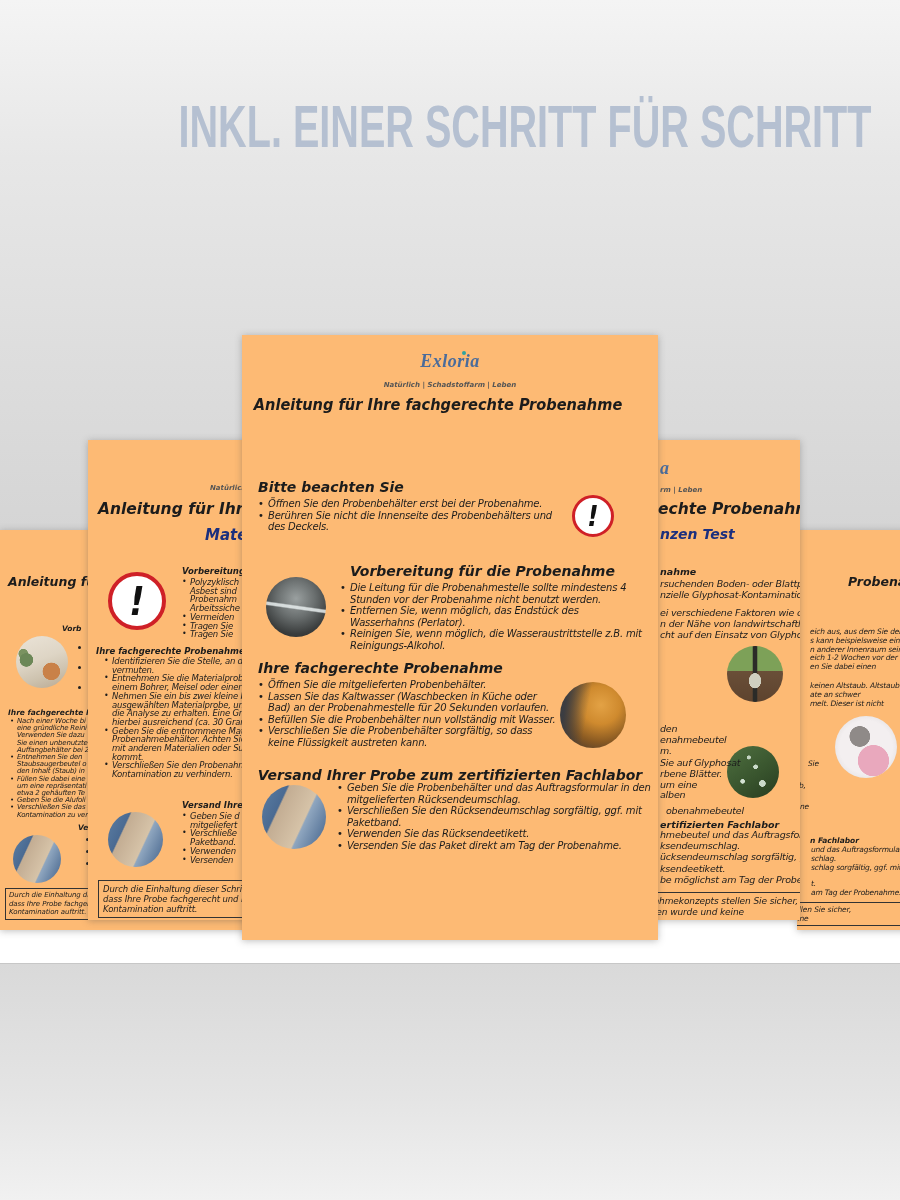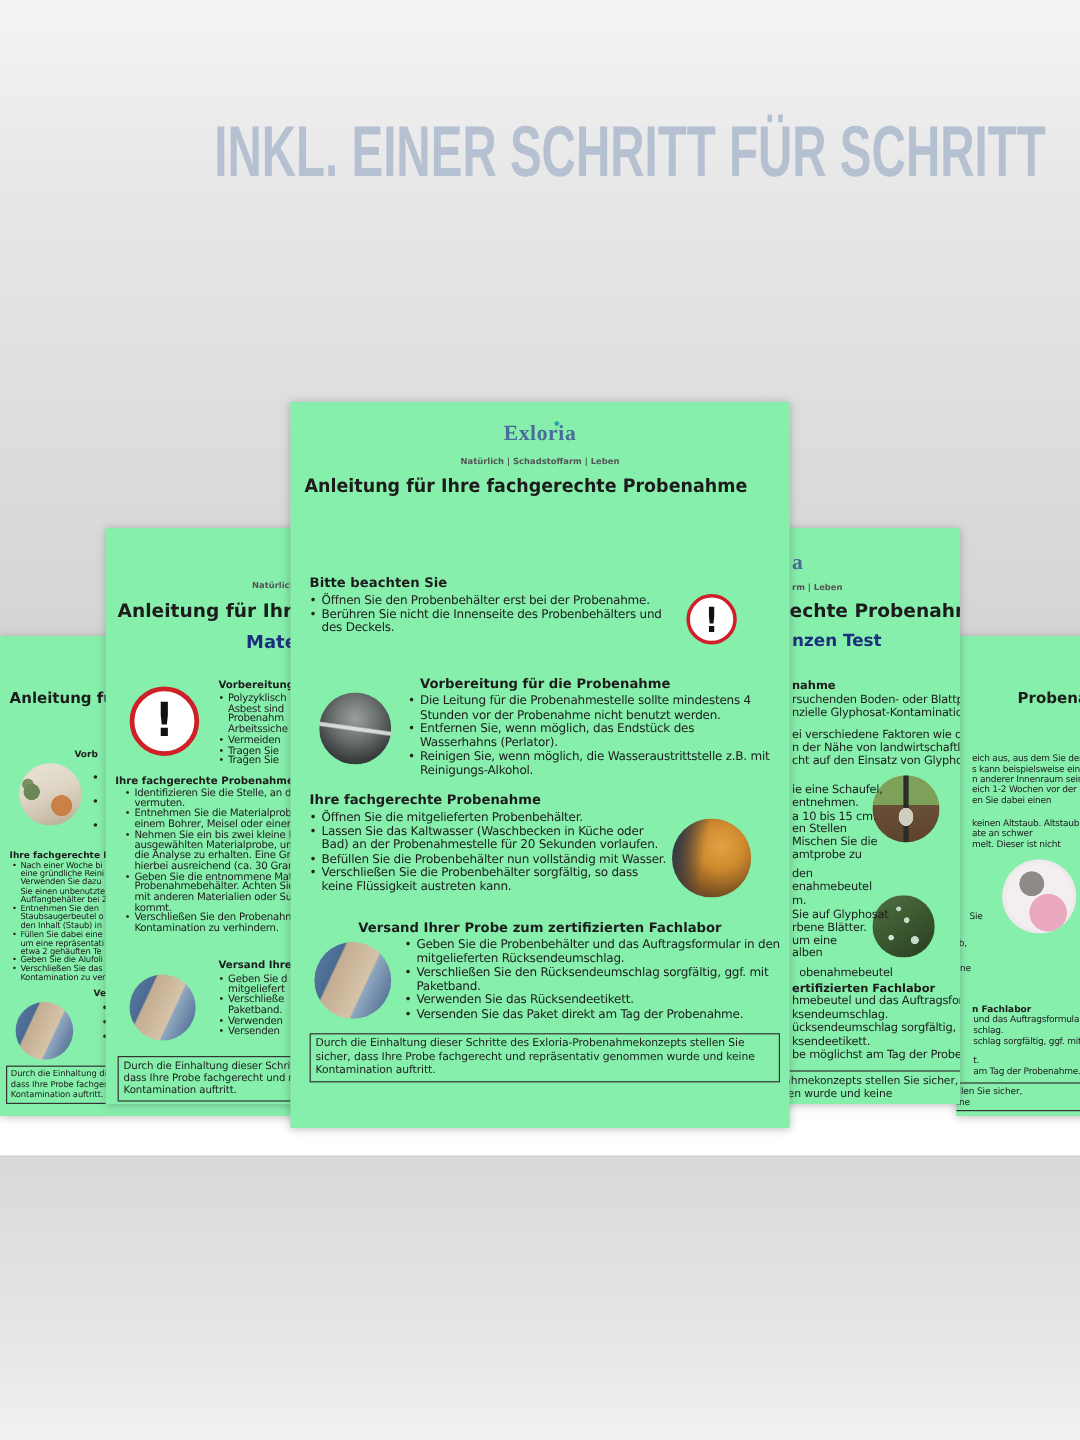--- a/index.html
+++ b/index.html
@@ -13,21 +13,21 @@
           border-top:1px solid #c7c7c7;
           background:linear-gradient(180deg,#d9d9d9 0%,#e4e4e4 55%,#f1f1f1 100%);}
   
   .headline{position:absolute;left:0;top:96px;width:896px;text-align:left;z-index:1;
             font-family:"Liberation Sans","DejaVu Sans",sans-serif;font-weight:700;}
   .hl1{display:inline-block;white-space:nowrap;font-size:60px;line-height:62px;
        color:#b5c0d1;transform:scaleX(.66);transform-origin:50% 50%;letter-spacing:0px;}
   .hl2{display:inline-block;white-space:nowrap;font-size:56px;line-height:58px;margin-top:4px;
        color:#1a2c6e;transform:scaleX(.80);transform-origin:50% 50%;}
   
-  .doc{position:absolute;background:#86efac;box-shadow:0 1px 7px rgba(70,70,70,.35);overflow:hidden;}
+  .doc{position:absolute;background:#fdba74;box-shadow:0 1px 7px rgba(70,70,70,.35);overflow:hidden;font-style:italic;}
   .doc-center{left:242px;top:335px;width:416px;height:605px;z-index:3;}
   .doc-left{left:88px;top:440px;width:416px;height:480px;z-index:2;}
   .doc-right{left:395px;top:440px;width:405px;height:480px;z-index:2;}
   .doc-far-left{left:0px;top:530px;width:330px;height:400px;z-index:1;}
   .doc-far-right{left:797px;top:530px;width:330px;height:400px;z-index:1;}
   .abs{position:absolute;}
   .nw{white-space:nowrap;}
   .b{font-weight:700;}
   .navy{color:#1b2f7e;}
   .ln{white-space:nowrap;}
@@ -42,21 +42,21 @@
         font-size:18px;letter-spacing:.5px;color:#4a6c9b;}
   .logo-inner{position:relative;display:inline-block;}
   .logo-dot{position:absolute;left:70%;top:0px;width:4px;height:4px;border-radius:50%;background:#2fa3a0;}
   .tagline{position:absolute;top:46px;left:0;width:100%;text-align:center;
            font-size:7px;font-weight:700;color:#555;}
   .doc-title{position:absolute;top:60px;left:0;width:100%;text-align:left;}
   .doc-title>span{display:inline-block;white-space:nowrap;font-weight:700;font-size:15.5px;
                   transform:scaleX(.94);transform-origin:50% 50%;}
   .doc-sub{position:absolute;top:87px;left:0;width:100%;text-align:center;
            font-weight:700;font-size:14px;color:#1b2f7e;}
-  .sec-h{font-weight:700;font-size:11px;margin-bottom:3px;}
+  .sec-h{font-weight:700;font-size:14px;margin-bottom:3px;}
   .body10{font-size:10px;line-height:11.5px;letter-spacing:-.2px;}
   .c-notice{left:16px;top:144px;width:310px;}
   .warn{border:3px solid #cf2027;border-radius:50%;display:flex;align-items:center;justify-content:center;
         background:#fff;color:#111;font-weight:900;}
   .warn-c{left:330px;top:160px;width:36px;height:36px;font-size:25px;}
   .warn-c span,.warn-l span{display:inline-block;transform:scaleY(1.15);}
   .photo{border-radius:50%;}
   .c-prep{left:0;top:228px;width:416px;height:100px;}
   .c-prep .photo{position:absolute;left:24px;top:14px;width:60px;height:60px;}
   .c-prep .sec-body{position:absolute;left:98px;top:0;width:305px;}
@@ -374,28 +374,20 @@
     <div class="abs body95" style="left:265px;top:139px;">
         <div class="ln">rsuchenden Boden- oder Blattproben</div>
         <div class="ln">nzielle Glyphosat-Kontaminationen zu</div>
       </div>
     <div class="abs body95" style="left:265px;top:168px;">
         <div class="ln">ei verschiedene Faktoren wie den</div>
         <div class="ln">n der Nähe von landwirtschaftlichen</div>
         <div class="ln">cht auf den Einsatz von Glyphosat.</div>
       </div>
     <div class="abs photo p-shovel r-photo1"></div>
-    <div class="abs body95" style="left:265px;top:214px;">
-        <div class="ln">ie eine Schaufel,</div>
-        <div class="ln">entnehmen.</div>
-        <div class="ln">a 10 bis 15 cm.</div>
-        <div class="ln">en Stellen</div>
-        <div class="ln">Mischen Sie die</div>
-        <div class="ln">amtprobe zu</div>
-      </div>
     <div class="abs body95" style="left:265px;top:284px;">
         <div class="ln">den</div>
         <div class="ln">enahmebeutel</div>
         <div class="ln">m.</div>
       </div>
     <div class="abs photo p-leaf r-photo2"></div>
     <div class="abs body95" style="left:265px;top:318px;">
         <div class="ln">Sie auf Glyphosat</div>
         <div class="ln">rbene Blätter.</div>
         <div class="ln">um eine</div>
@@ -534,17 +526,14 @@
             <div class="blt">
               <span class="dot">•</span>
               <div class="btxt">
                 <div class="wrapln">Versenden Sie das Paket direkt am Tag der Probenahme.</div>
               </div>
             </div>
           </div>
       </div>
     </div>
 
-    <div class="abs footer-box c-foot">
-      <span class="wrapln">Durch die Einhaltung dieser Schritte des Exloria-Probenahmekonzepts stellen Sie sicher, dass Ihre Probe fachgerecht und repräsentativ genommen wurde und keine Kontamination auftritt.</span>
-    </div>
   </section>
 </div>
 
 </body></html>

